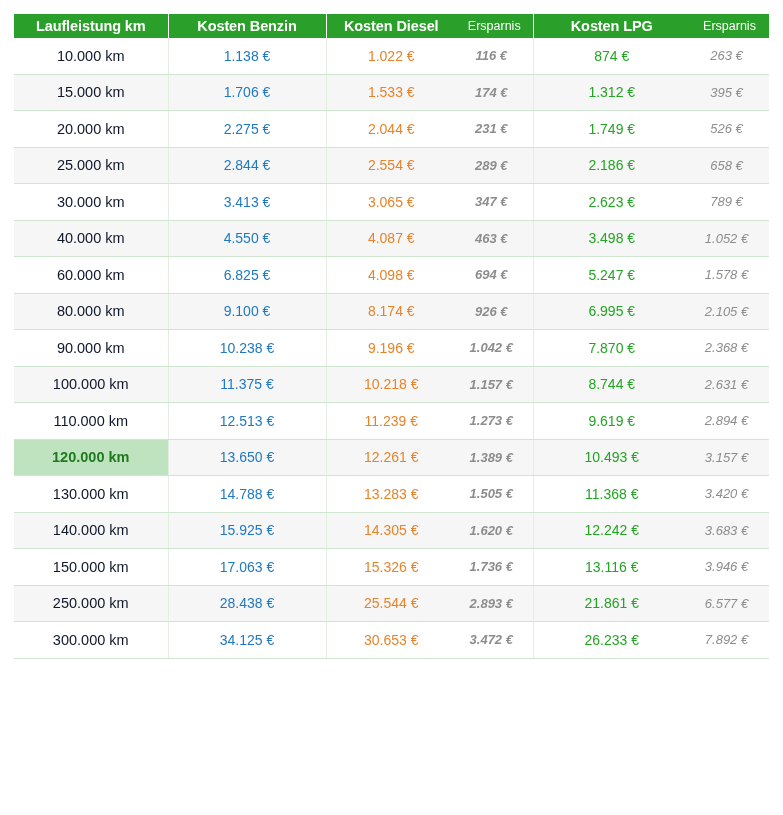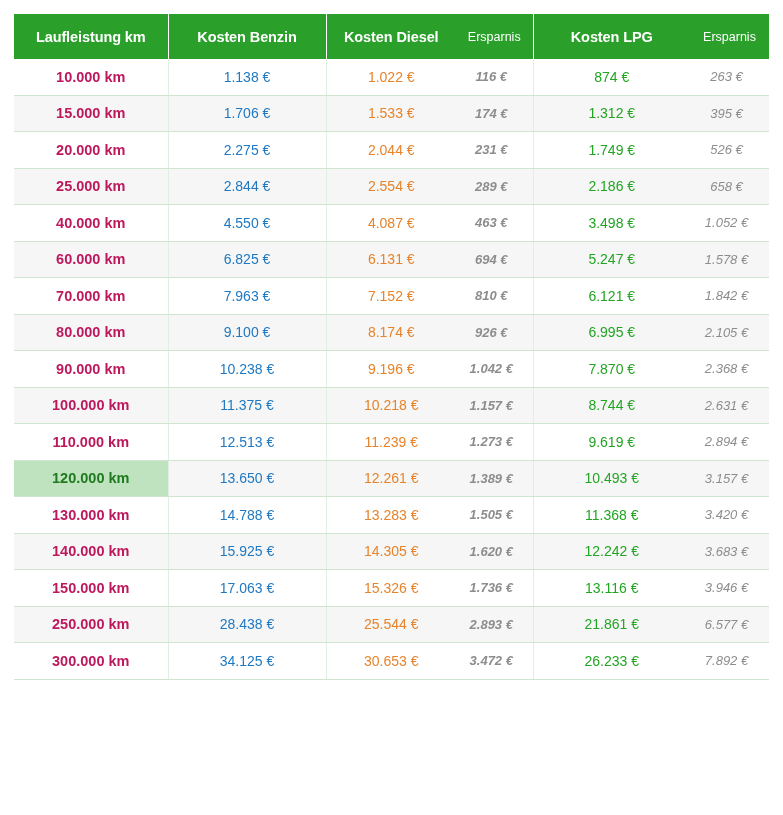--- a/index.html
+++ b/index.html
@@ -33,21 +33,21 @@
   table.cost-table col.c-km      { width: 154px; }
   table.cost-table col.c-benzin  { width: 158px; }
   table.cost-table col.c-diesel  { width: 130px; }
   table.cost-table col.c-dsav    { width: 77px; }
   table.cost-table col.c-lpg     { width: 157px; }
   table.cost-table col.c-lsav    { width: 79px; }
 
   thead th {
     background: #2aa02a;
     color: #ffffff;
-    height: 45px;
+    height: 24px;
     padding: 0;
     font-weight: bold;
     font-size: 14.5px;
     text-align: center;
     vertical-align: middle;
     border: none;
     border-right: 1px solid #ffffff;
     letter-spacing: -0.1px;
   }
   thead th.sav-head {
@@ -75,24 +75,23 @@
     white-space: nowrap;
   }
   tbody tr:nth-child(even) td {
     background: #f6f6f6;
   }
   tbody tr:last-child td {
     border-bottom: 1px solid #cfe5cf;
   }
 
   td.km {
-    color: #be185d;
+    color: #0f172a;
     font-size: 14.5px;
     border-right: 1px solid #e2eee2;
-    font-weight: bold;
   }
   td.benzin {
     color: #1f78c1;
     border-right: 1px solid #e2eee2;
   }
   td.diesel {
     color: #e8832a;
     border-right: none;
   }
   td.diesel-sav {
@@ -188,42 +187,42 @@
           </tr>
           <tr>
             <td class="km">25.000 km</td>
             <td class="benzin">2.844 €</td>
             <td class="diesel">2.554 €</td>
             <td class="diesel-sav">289 €</td>
             <td class="lpg">2.186 €</td>
             <td class="lpg-sav">658 €</td>
           </tr>
           <tr>
+            <td class="km">30.000 km</td>
+            <td class="benzin">3.413 €</td>
+            <td class="diesel">3.065 €</td>
+            <td class="diesel-sav">347 €</td>
+            <td class="lpg">2.623 €</td>
+            <td class="lpg-sav">789 €</td>
+          </tr>
+          <tr>
             <td class="km">40.000 km</td>
             <td class="benzin">4.550 €</td>
             <td class="diesel">4.087 €</td>
             <td class="diesel-sav">463 €</td>
             <td class="lpg">3.498 €</td>
             <td class="lpg-sav">1.052 €</td>
           </tr>
           <tr>
             <td class="km">60.000 km</td>
             <td class="benzin">6.825 €</td>
-            <td class="diesel">6.131 €</td>
+            <td class="diesel">4.098 €</td>
             <td class="diesel-sav">694 €</td>
             <td class="lpg">5.247 €</td>
             <td class="lpg-sav">1.578 €</td>
-          </tr>
-          <tr>
-            <td class="km">70.000 km</td>
-            <td class="benzin">7.963 €</td>
-            <td class="diesel">7.152 €</td>
-            <td class="diesel-sav">810 €</td>
-            <td class="lpg">6.121 €</td>
-            <td class="lpg-sav">1.842 €</td>
           </tr>
           <tr>
             <td class="km">80.000 km</td>
             <td class="benzin">9.100 €</td>
             <td class="diesel">8.174 €</td>
             <td class="diesel-sav">926 €</td>
             <td class="lpg">6.995 €</td>
             <td class="lpg-sav">2.105 €</td>
           </tr>
           <tr>

